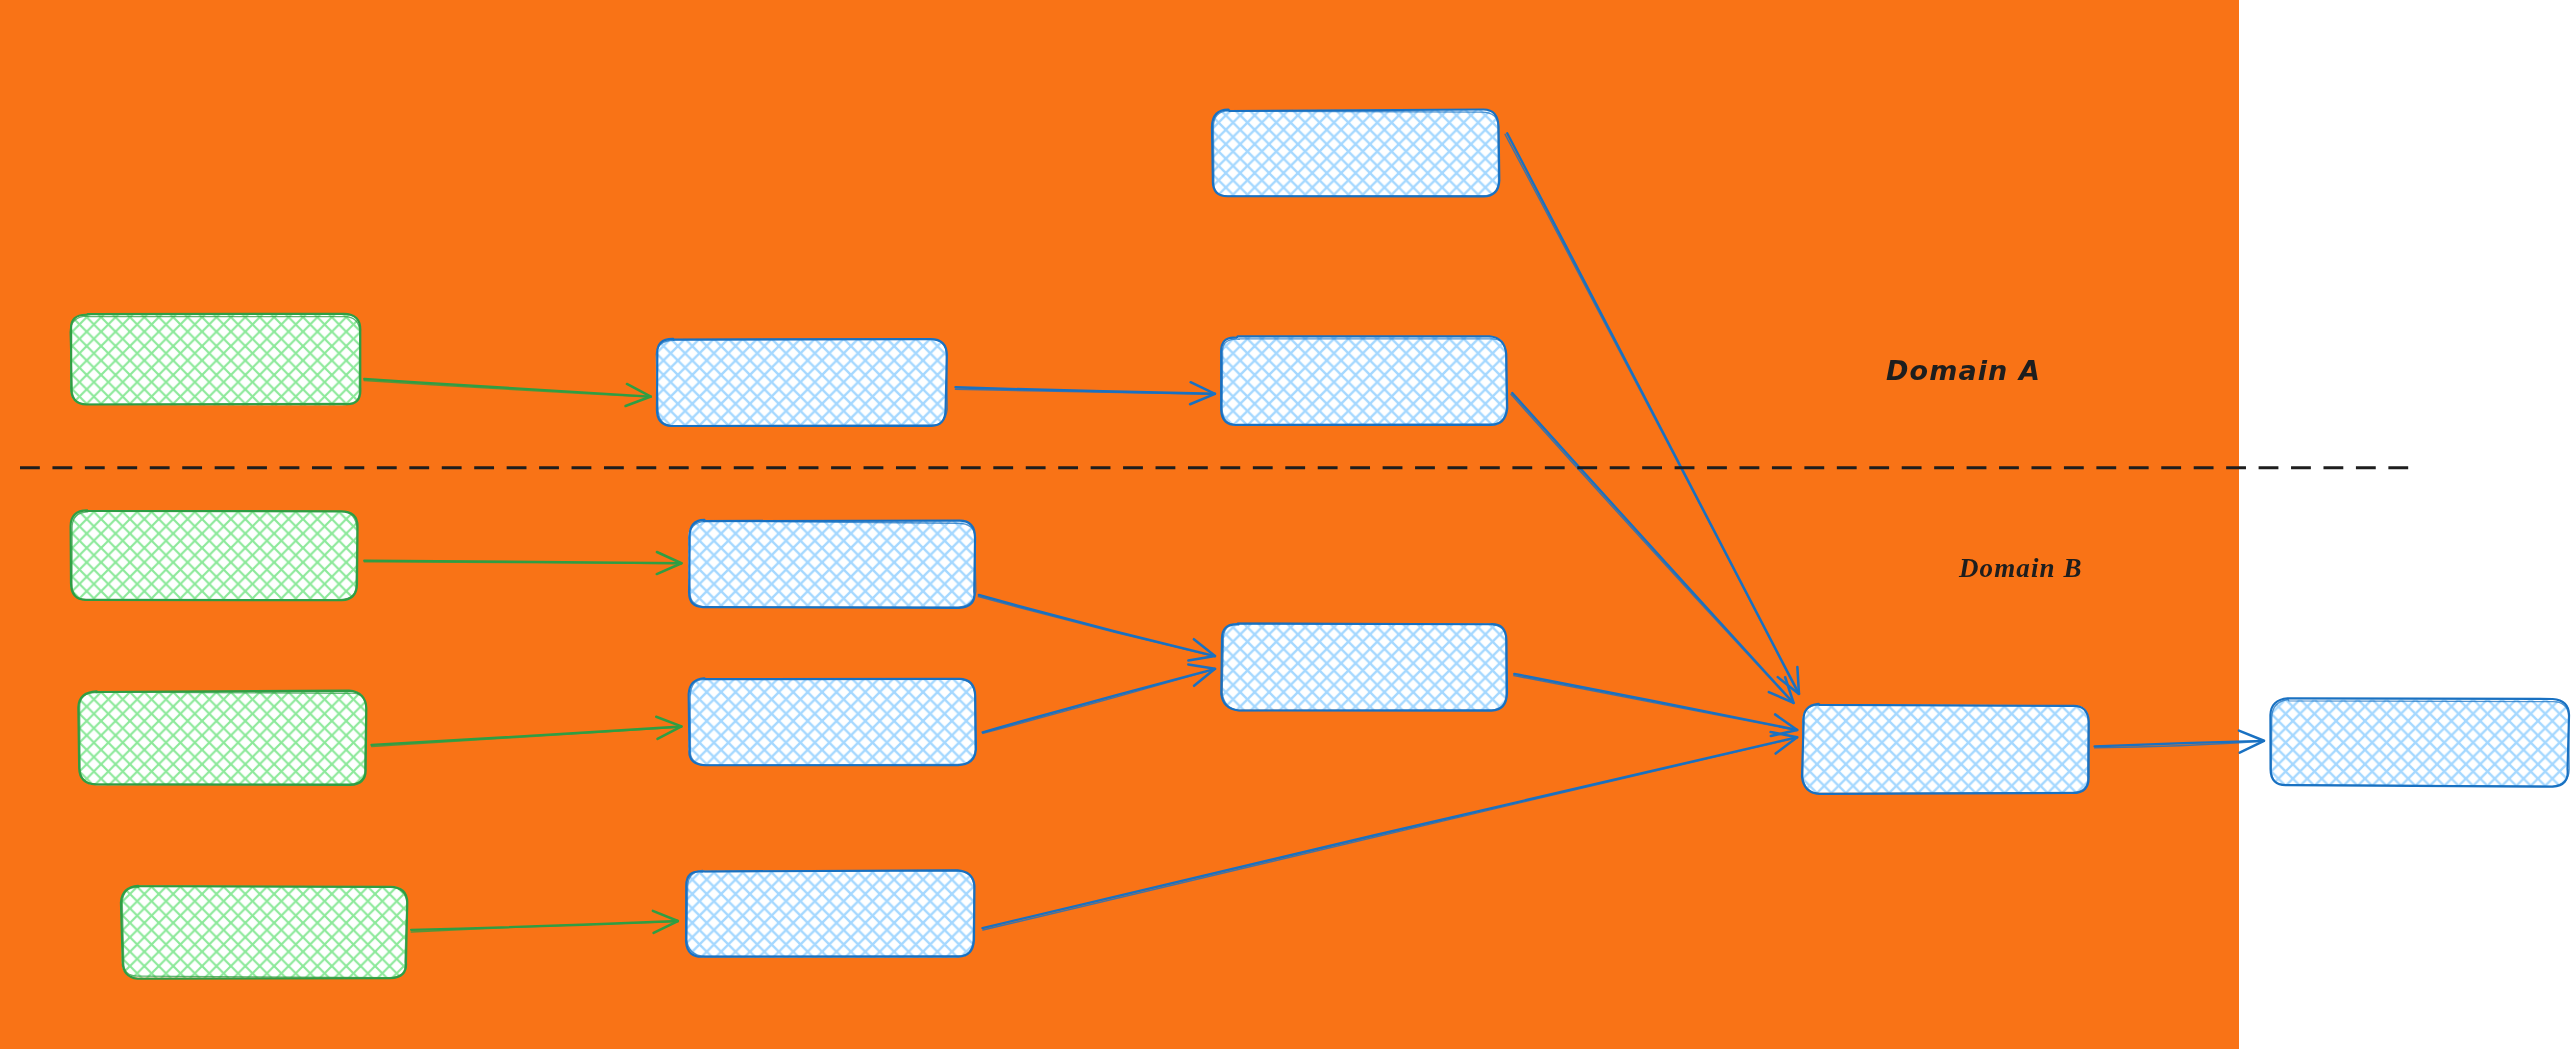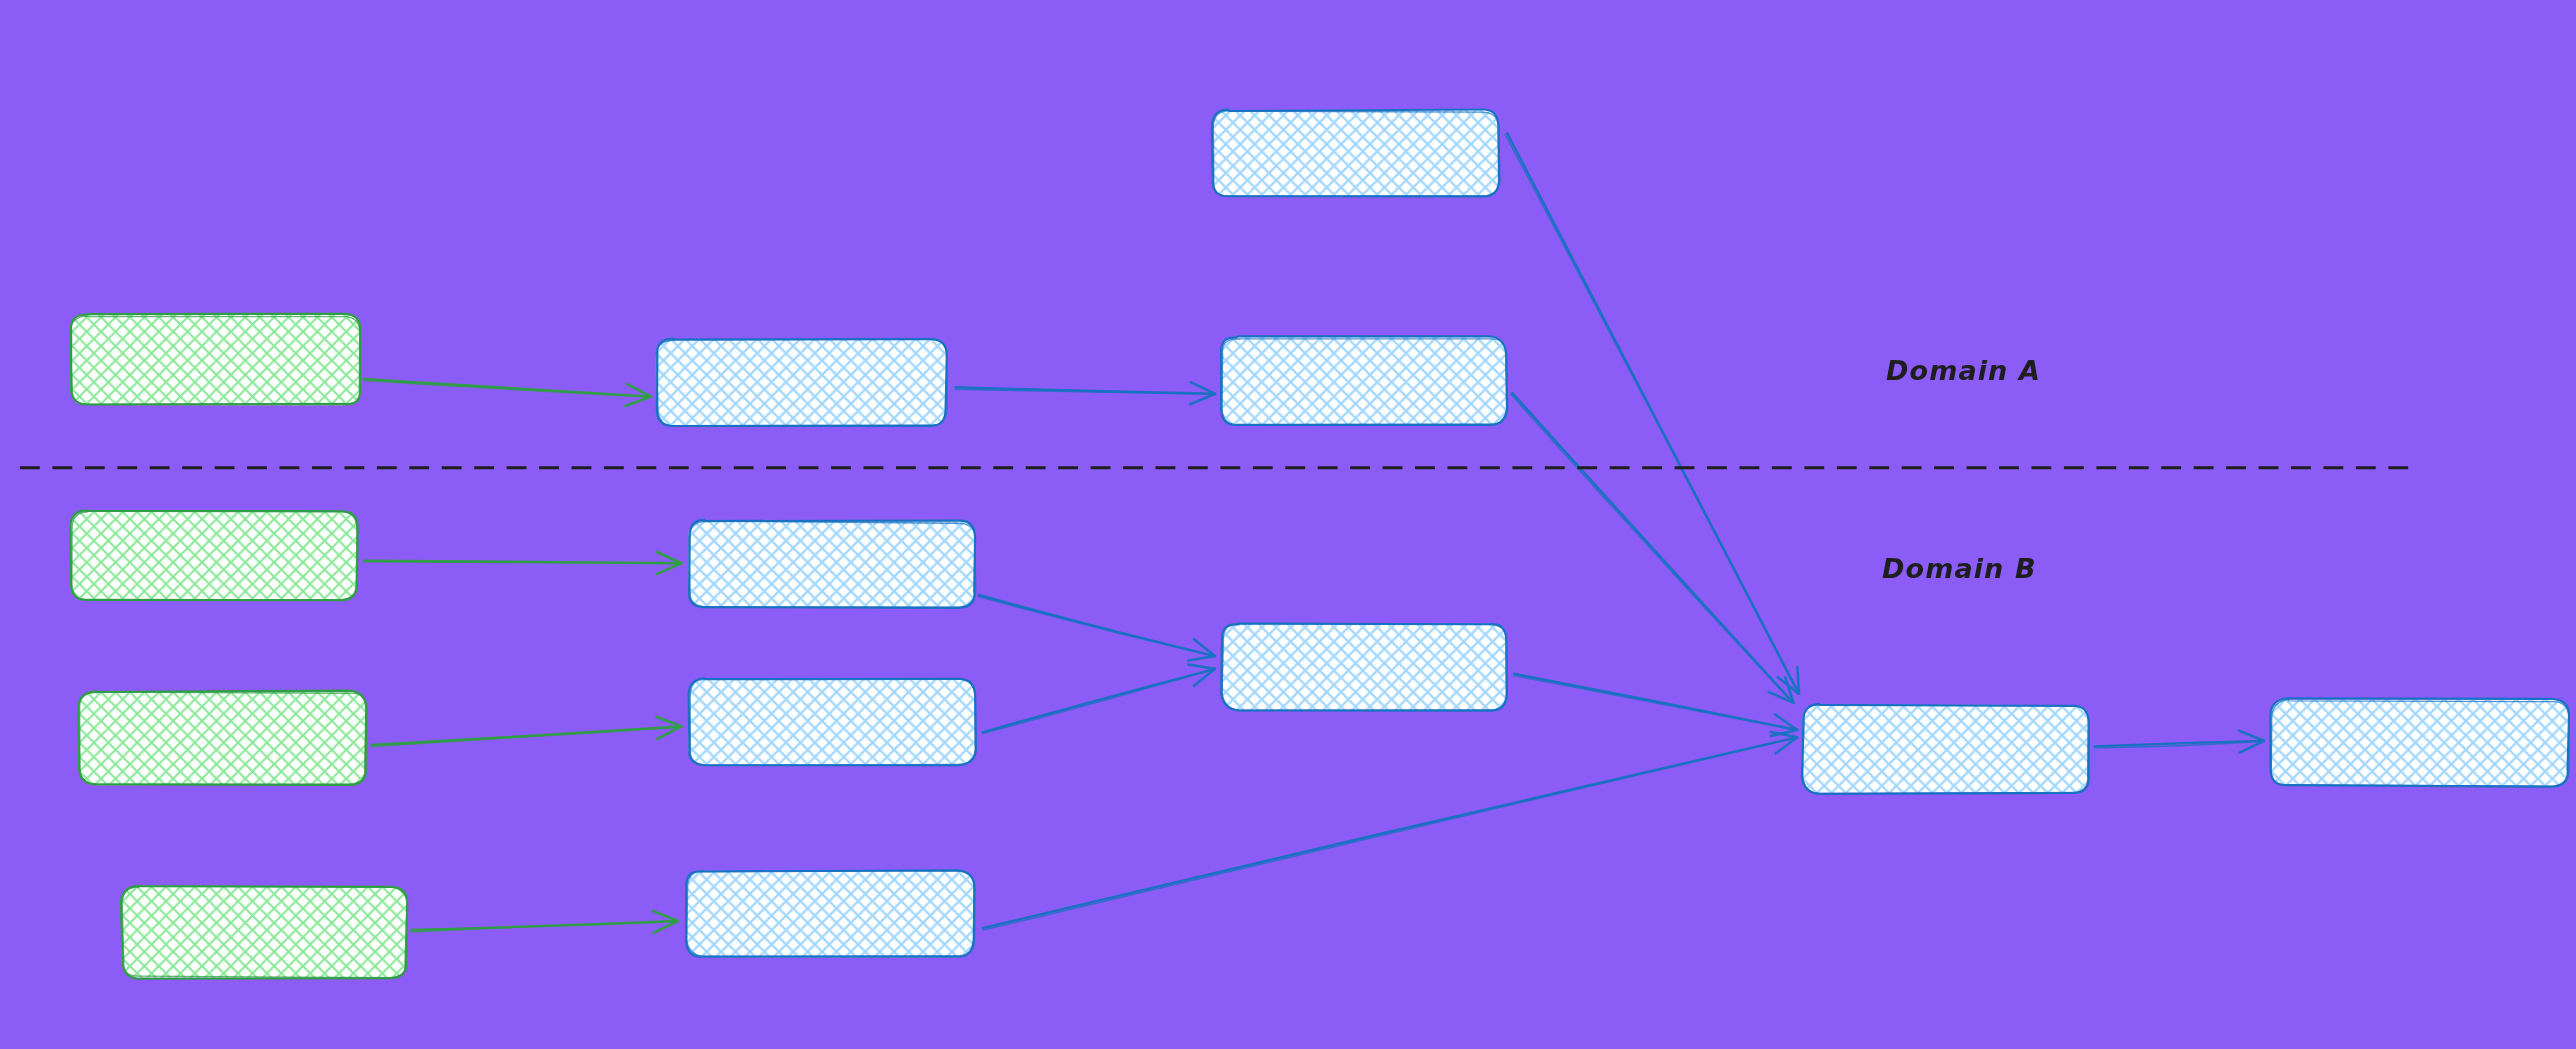--- a/index.html
+++ b/index.html
@@ -9,23 +9,23 @@
     background: #ffffff;
   }
   body {
     width: 2576px;
     height: 1049px;
     overflow: hidden;
     font-family: "DejaVu Sans", sans-serif;
   }
   #canvas {
     position: relative;
-    width: 2576px;
+    width: 2239px;
     height: 1049px;
-    background: #8b5cf6;
+    background: #f97316;
   }
   #scene {
     position: absolute;
     top: 0;
     left: 0;
     width: 2576px;
     height: 1049px;
   }
   .domain-label {
     position: absolute;
@@ -184,16 +184,16 @@
           <path d="M 2539.0422402263375 775.0257801783265 L 2832.330873628258 775.6050514403292 Q 2850.932881515775 777.0804132373114 2850.4729552469134 794.3061865569273 L 2848.790600994513 853.5292849794239 Q 2850.8290286351166 871.7447702331962 2832.457373971193 872.9847410836762 L 2537.826254286694 871.1405555555556 Q 2519.2566572359397 872.1183864883402 2519.2621630658437 853.3281104252401 L 2519.104500171468 793.305529835391 Q 2519.682433984911 776.4679286694102 2538.353989197531 774.8029612482853 Z" fill="none" stroke="#1971c2" stroke-width="2.4" stroke-linecap="round" stroke-linejoin="round"></path>
           <path d="M 2539.5566872427985 777.7820087448561 L 2830.297299382716 778.6155221193416 Q 2848.805195473251 777.5570601851853 2850.0507458847737 794.4214377572017 L 2850.6265432098767 853.3123585390947 Q 2850.680735596708 871.3557484567901 2831.2503600823047 872.4330889917695 L 2538.994675925926 870.9147505144033 Q 2519.928497942387 872.393325617284 2520.155529835391 854.0169624485596 L 2520.6016975308644 796.4226980452676 Q 2520.7484825102883 778.6697916666667 2538.9662551440333 776.1730581275721 Z" fill="none" stroke="#1971c2" stroke-width="1.5" opacity="0.75" stroke-linecap="round" stroke-linejoin="round"></path>
         </g>
       </g>
     <g id="divider-layer">
         <line x1="22" y1="519" x2="2682" y2="519" stroke="#1e1e1e" stroke-width="3.5" stroke-dasharray="22 14" stroke-linecap="butt"></line>
       </g>
   </svg>
 
   <div class="domain-label" id="label-domain-a" style="left: 1886px; top: 355px; font-size: 27px;">Domain A</div>
-  <div class="domain-label" id="label-domain-b" style="left: 1882px; top: 553px; font-size: 27px;">Domain B</div>
+  <div class="domain-label" id="label-domain-b" style="left: 1959px; top: 553px; font-size: 27px; font-family: Liberation Serif, serif;">Domain B</div>
 
 </div>
 
 
 </body></html>

